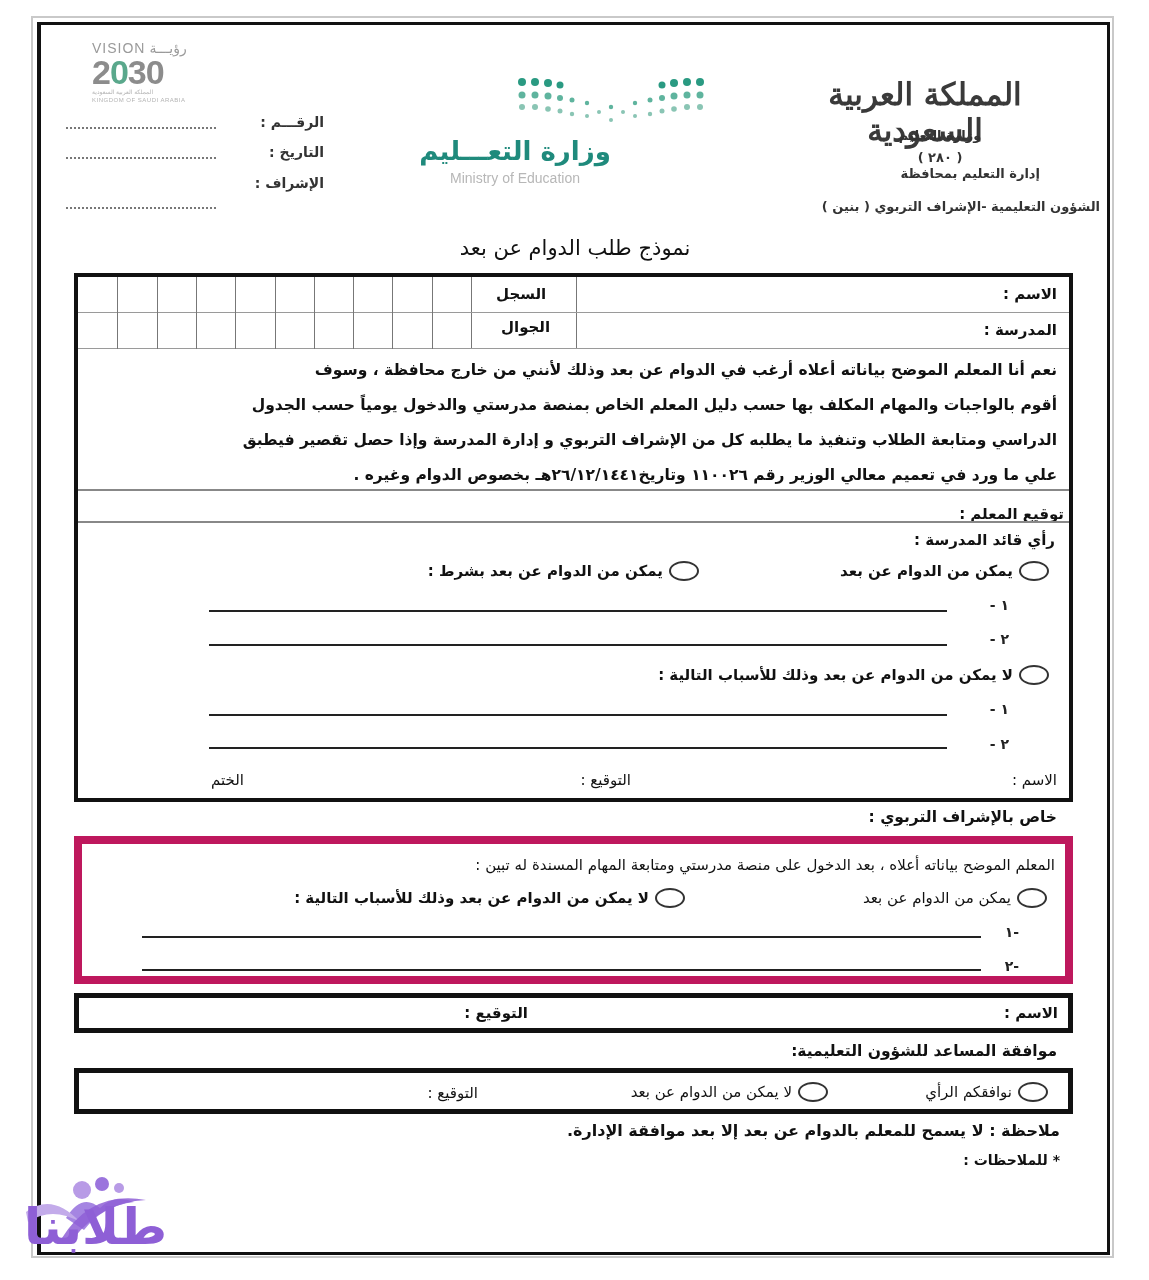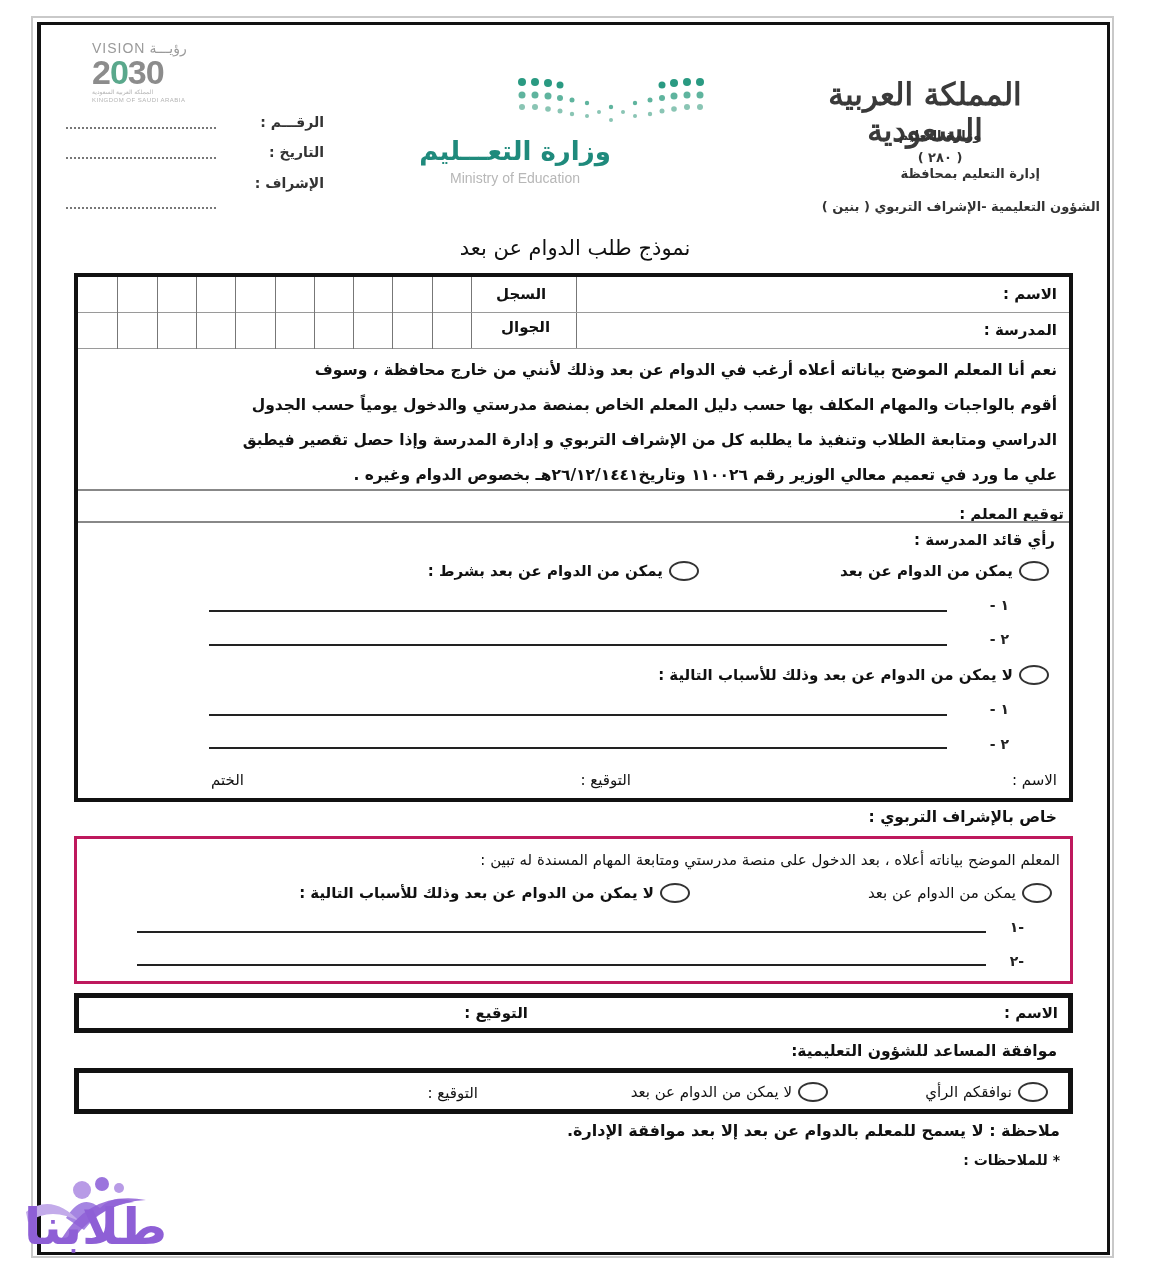--- a/index.html
+++ b/index.html
@@ -43,21 +43,21 @@
   .para { position: absolute; right: 12px; left: 10px; top: 76px; font-size: 15.5px; font-weight: bold; line-height: 35px; text-align: justify; color: #111; }
   .para div { white-space: nowrap; overflow: hidden; }
 
   .radio { display: inline-block; width: 30px; height: 20px; border: 2px solid #333; border-radius: 50%; vertical-align: middle; }
   .opt { position: absolute; font-size: 15px; font-weight: bold; white-space: nowrap; display: flex; align-items: center; gap: 6px; color: #111; }
   .blank { position: absolute; height: 0; border-top: 2px solid #222; }
   .num { position: absolute; font-size: 14px; font-weight: bold; color: #222; }
 
   .sec-label { position: absolute; font-size: 15.5px; font-weight: bold; color: #111; white-space: nowrap; }
 
-  .box2 { position: absolute; left: 74px; top: 836px; width: 999px; height: 148px; border: 3px solid #be185d; }
+  .box2 { position: absolute; left: 74px; top: 836px; width: 999px; height: 148px; border: 8px solid #be185d; }
   .box3 { position: absolute; left: 74px; top: 993px; width: 999px; height: 40px; border: 5px solid #111; }
   .box4 { position: absolute; left: 74px; top: 1068px; width: 999px; height: 46px; border: 5px solid #111; }
 
   .note { position: absolute; left: 330px; top: 1121px; width: 730px; text-align: right; font-size: 16px; font-weight: bold; color: #111; }
   .remarks { position: absolute; left: 900px; top: 1152px; width: 160px; text-align: right; font-size: 14px; font-weight: bold; color: #111; }
 
   
   .wm { position: absolute; left: 22px; top: 1172px; width: 130px; height: 90px; direction: ltr; }
   .wm-text { position: absolute; left: 2px; top: 26px; font-size: 50px; font-weight: bold; color: #8e5fd6; font-family: "DejaVu Sans", sans-serif; }
 </style>

